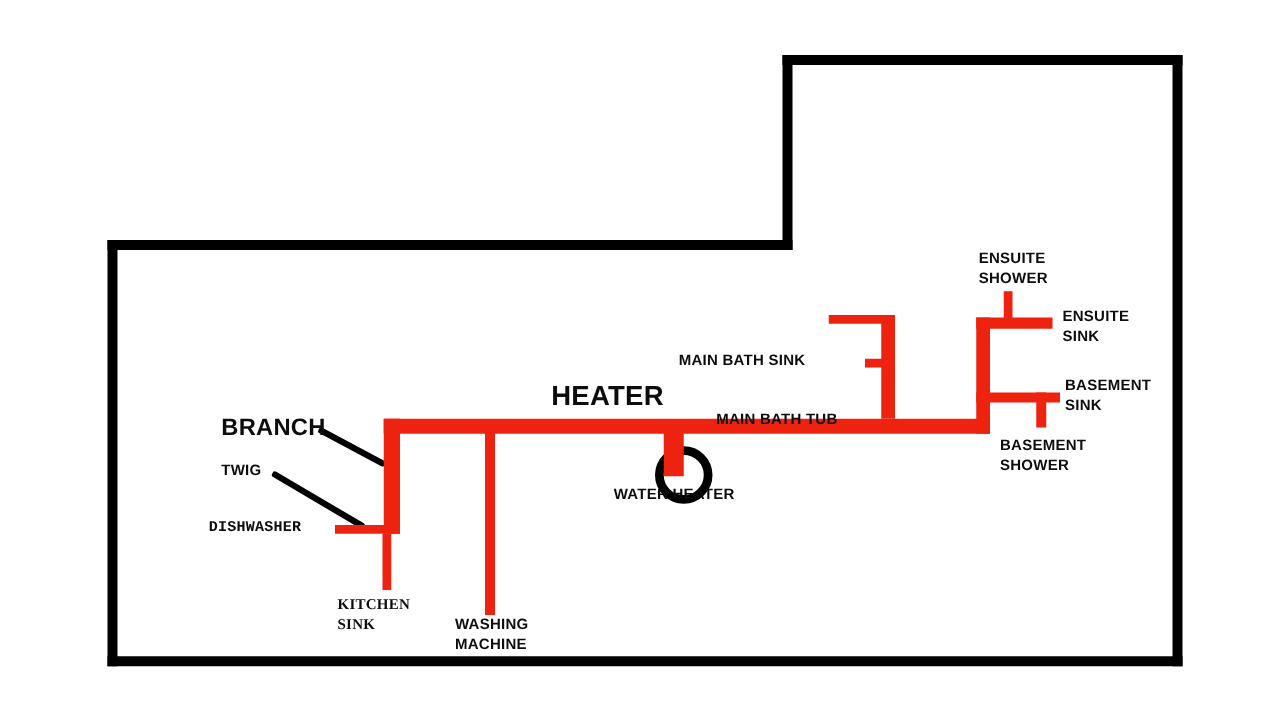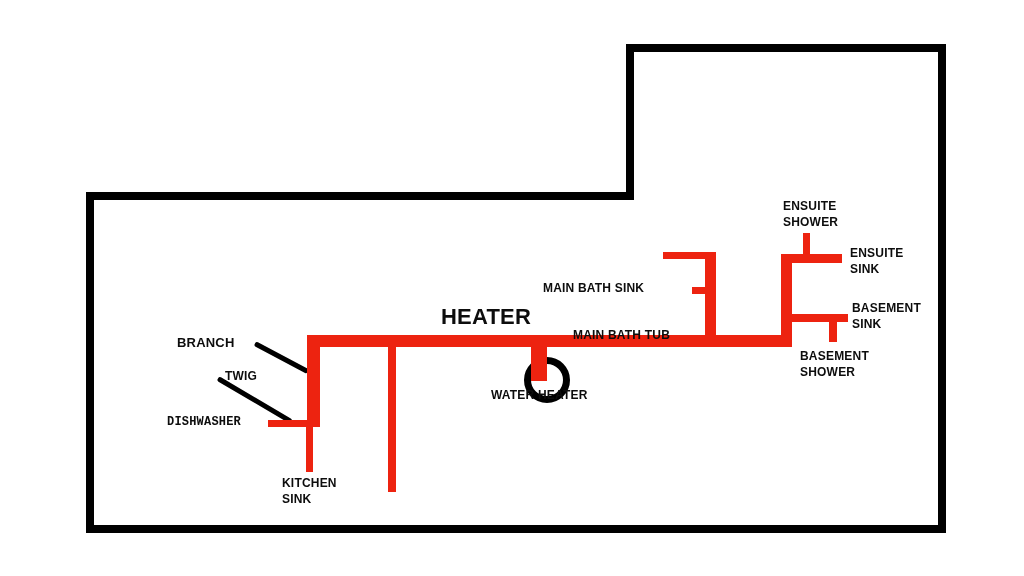--- a/index.html
+++ b/index.html
@@ -27,21 +27,21 @@
     width:32px;height:32px;
     border:7px solid var(--outline);border-radius:50%;
     background:transparent;z-index:4;
   }
   .label{
     position:absolute;color:var(--ink);
     font-weight:bold;font-size:12px;line-height:16px;
     letter-spacing:.2px;white-space:pre-line;z-index:6;
   }
   .label.trunk{font-size:22px;line-height:22px;}
-  .label.branch{font-size:13px;line-height:19px;}
+  .label.branch{font-size:19px;line-height:19px;}
 </style>
 </head>
 <body>
 
 <div class="stage">
 
   <div class="seg" style="left:626px;top:44px;width:320px;height:8px;"></div>
   <div class="seg" style="left:938px;top:44px;width:8px;height:489px;"></div>
   <div class="seg" style="left:86px;top:525px;width:860px;height:8px;"></div>
   <div class="seg" style="left:86px;top:192px;width:8px;height:341px;"></div>
@@ -63,24 +63,26 @@
   <div class="pipe" style="left:781px;top:314px;width:67px;height:8px;"></div>
   <div class="pipe" style="left:829px;top:314px;width:8px;height:28px;"></div>
 
   <div class="heater-circle"></div>
 
   <div class="pointer" style="left:255px;top:341px;width:60px;transform:rotate(28deg);"></div>
   <div class="pointer" style="left:218px;top:376px;width:85px;transform:rotate(30.5deg);"></div>
 
   <div class="label trunk" style="left:441px;top:306px;">HEATER</div>
   <div class="label branch" style="left:177px;top:333px;">BRANCH</div>
-  <div class="label" style="left:177px;top:368px;margin-left:48px;">TWIG</div>
+  <div class="label" style="left:177px;top:368px;">TWIG</div>
   <div class="label" style="left:167px;top:414px;font-family:Liberation Mono, monospace;">DISHWASHER</div>
-  <div class="label" style="left:282px;top:475px;">KITCHEN
+  <div class="label" style="left:270px;top:475px;font-family:Liberation Serif, serif;">KITCHEN
 SINK</div>
+  <div class="label" style="left:364px;top:491px;">WASHING
+MACHINE</div>
   <div class="label" style="left:491px;top:387px;">WATER HEATER</div>
   <div class="label" style="left:543px;top:246px;margin-top:34px;">MAIN BATH SINK</div>
   <div class="label" style="left:573px;top:283px;margin-top:44px;">MAIN BATH TUB</div>
   <div class="label" style="left:783px;top:198px;">ENSUITE
 SHOWER</div>
   <div class="label" style="left:850px;top:245px;">ENSUITE
 SINK</div>
   <div class="label" style="left:852px;top:300px;">BASEMENT
 SINK</div>
   <div class="label" style="left:800px;top:348px;">BASEMENT

